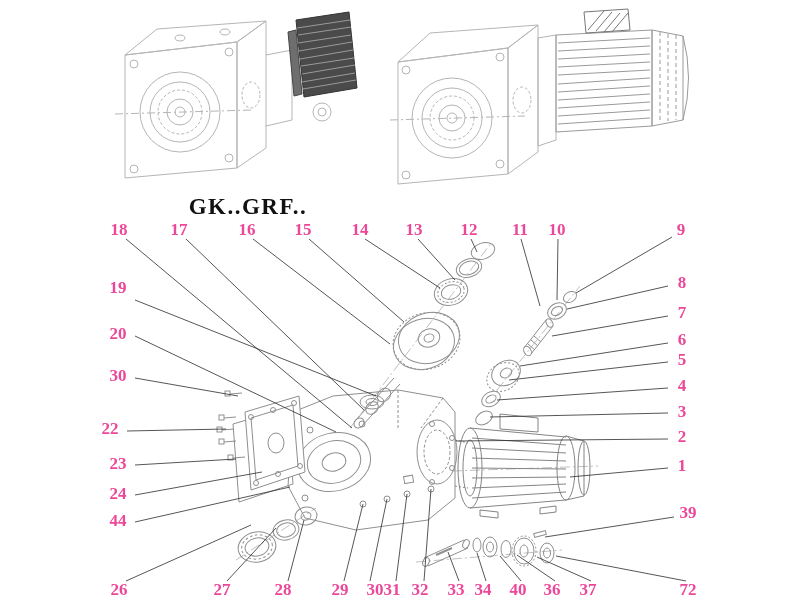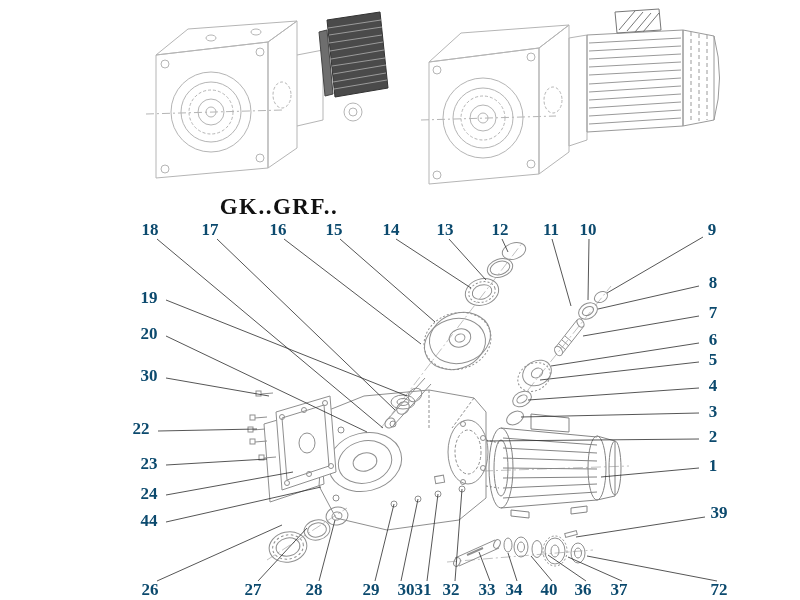--- a/index.html
+++ b/index.html
@@ -3,37 +3,37 @@
 <meta charset="utf-8">
 <style>
   * { margin:0; padding:0; box-sizing:border-box; }
   html,body { width:800px; height:600px; }
   body {
     background:#ffffff;
     font-family:"Liberation Serif", serif;
     position:relative;
     overflow:hidden;
   }
-  .stage { position:absolute; inset:0;margin-left:31px; }
+  .stage { position:absolute; inset:0; }
   svg.art { position:absolute; left:0; top:0; }
   .variant-label {
     position:absolute;
     transform:translate(-50%,-50%);
     font-weight:700;
     font-size:23px;
     letter-spacing:1.5px;
     color:#111;
     white-space:nowrap;
   }
   .co {
     position:absolute;
     transform:translate(-50%,-50%);
     font-size:17px;
     font-weight:700;
-    color:#0c4a6e;
+    color:#ec4899;
     white-space:nowrap;
   }
 </style>
 </head>
 <body>
 
 <div class="stage">
 
 <svg class="art" width="800" height="600" viewBox="0 0 800 600">
 
@@ -318,21 +318,21 @@
   <span class="co" style="left:557px;top:230px">10</span>
   <span class="co" style="left:681px;top:230px">9</span>
   <span class="co" style="left:682px;top:283px">8</span>
   <span class="co" style="left:682px;top:313px">7</span>
   <span class="co" style="left:682px;top:340px">6</span>
   <span class="co" style="left:682px;top:360px">5</span>
   <span class="co" style="left:682px;top:386px">4</span>
   <span class="co" style="left:682px;top:412px">3</span>
   <span class="co" style="left:682px;top:437px">2</span>
   <span class="co" style="left:682px;top:466px">1</span>
-  <span class="co" style="left:118px;top:298px">19</span>
+  <span class="co" style="left:118px;top:288px">19</span>
   <span class="co" style="left:118px;top:334px">20</span>
   <span class="co" style="left:118px;top:376px">30</span>
   <span class="co" style="left:110px;top:429px">22</span>
   <span class="co" style="left:118px;top:464px">23</span>
   <span class="co" style="left:118px;top:494px">24</span>
   <span class="co" style="left:118px;top:521px">44</span>
   <span class="co" style="left:119px;top:590px">26</span>
   <span class="co" style="left:222px;top:590px">27</span>
   <span class="co" style="left:283px;top:590px">28</span>
   <span class="co" style="left:340px;top:590px">29</span>

